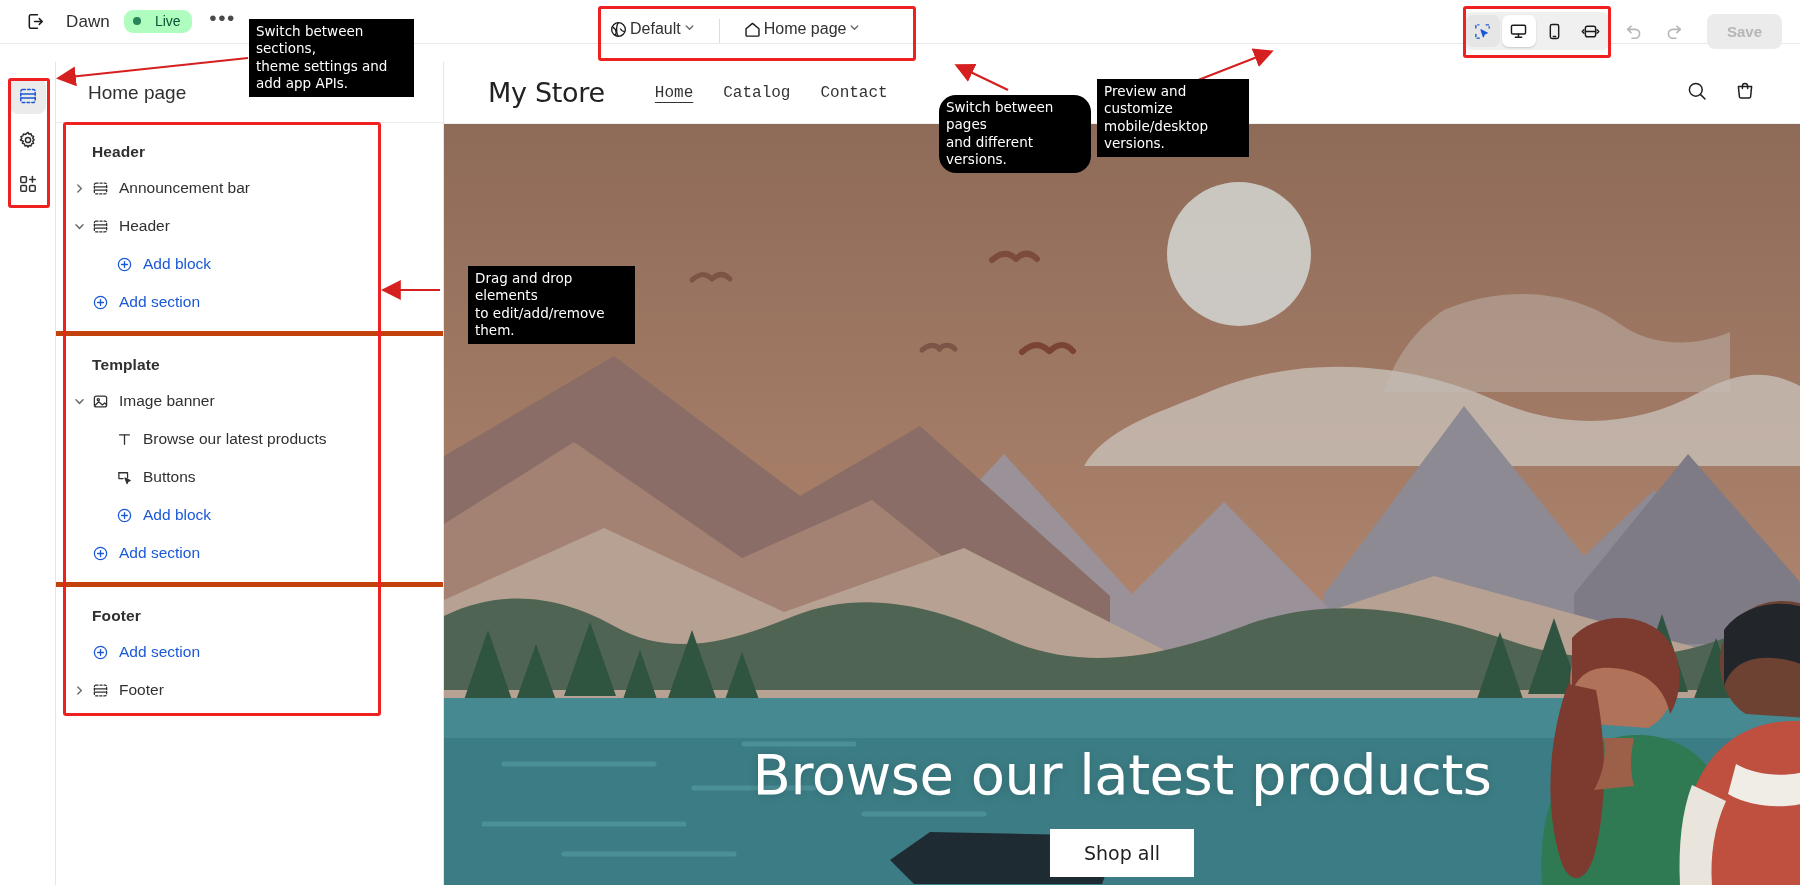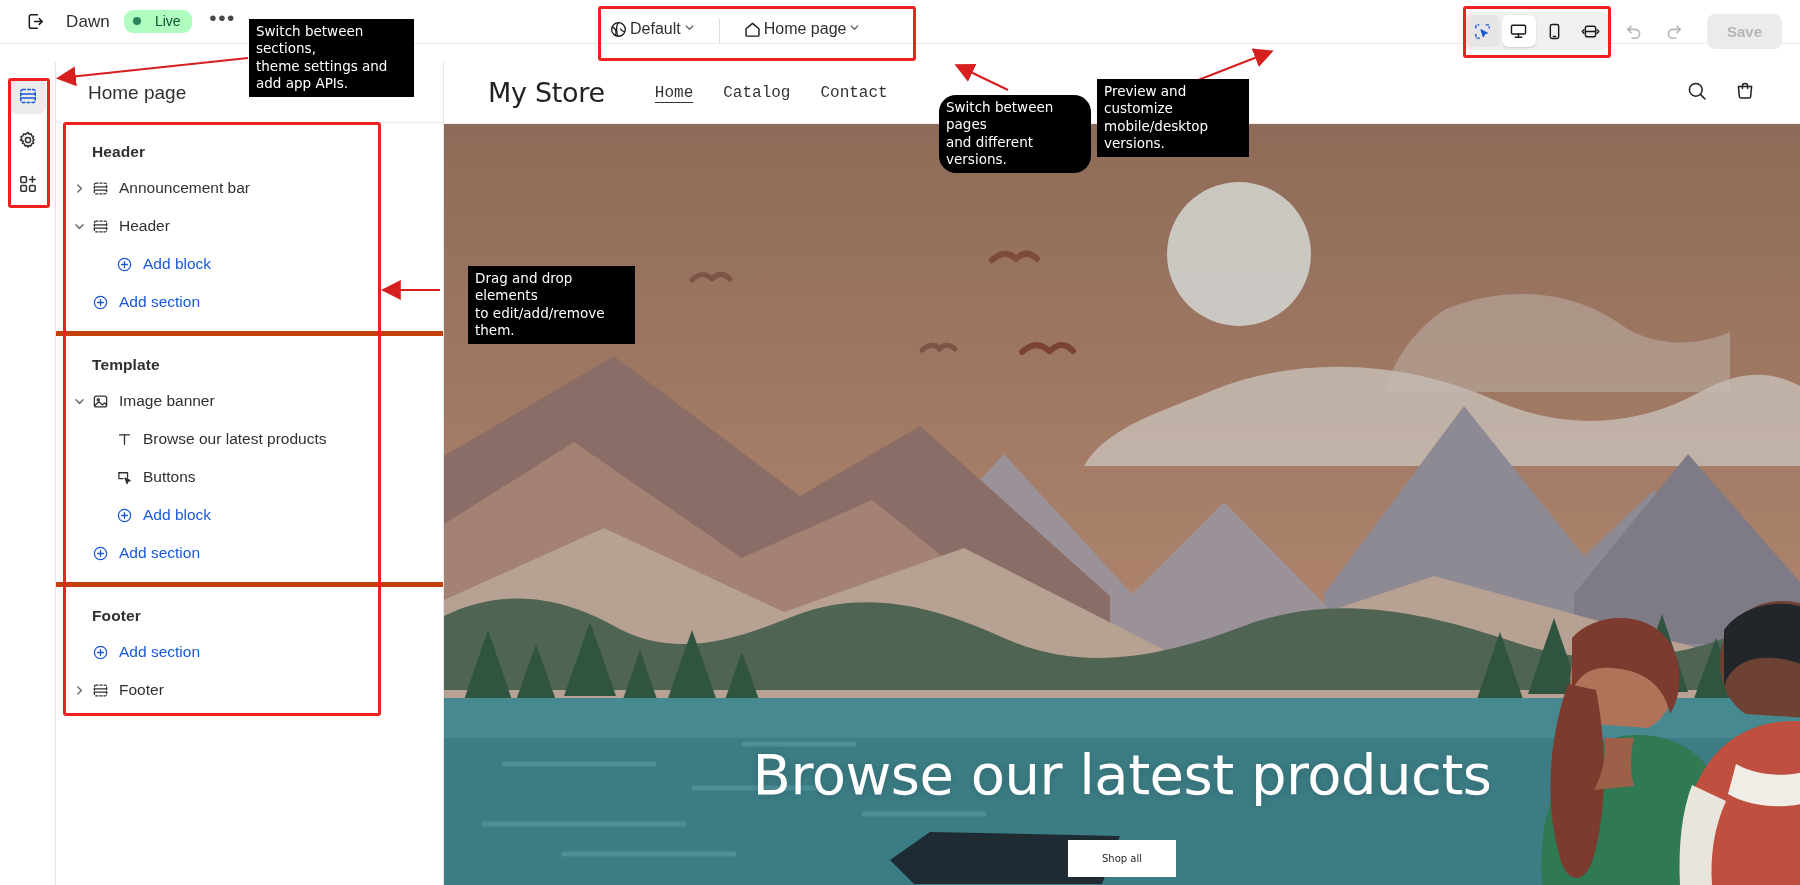--- a/index.html
+++ b/index.html
@@ -128,21 +128,21 @@
 
   .hero { position: relative; height: 761px; overflow: hidden; background: #8d6a58; }
   .hero svg { position: absolute; inset: 0; width: 100%; height: 100%; display: block; }
   .hero-title {
     position: absolute; left: 0; right: 0; bottom: 78px; text-align: center;
     color: #fff; font-size: 56px; font-family: "DejaVu Sans", sans-serif;
     font-weight: 400; letter-spacing: -.5px; text-shadow: 0 1px 10px rgba(0,0,0,.18);
   }
   .hero-btn {
     position: absolute; left: 50%; transform: translateX(-50%); bottom: 8px;
-    background: #fff; color: #1f1f1f; padding: 13px 34px; font-size: 10px;
+    background: #fff; color: #1f1f1f; padding: 13px 34px; font-size: 19px;
     border: none; cursor: pointer; font-family: "DejaVu Sans", sans-serif;
   }
 
   
   .ann-box { position: absolute; border: 3px solid #ef2020; border-radius: 3px; pointer-events: none; }
   .tip {
     position: absolute; background: #000; color: #fff; font-size: 13.5px;
     line-height: 1.28; padding: 4px 7px 5px 7px; font-family: "DejaVu Sans", sans-serif;
     white-space: pre-line; z-index: 40;
   }

